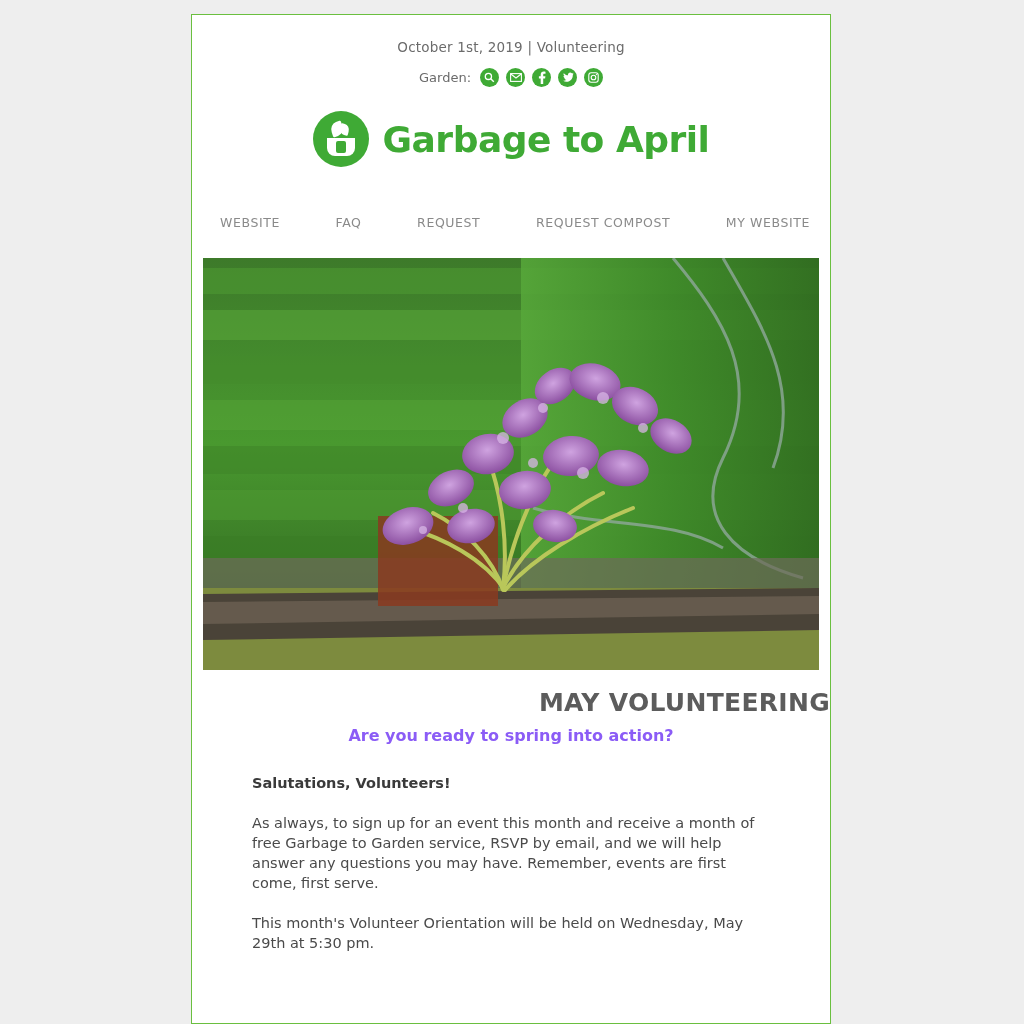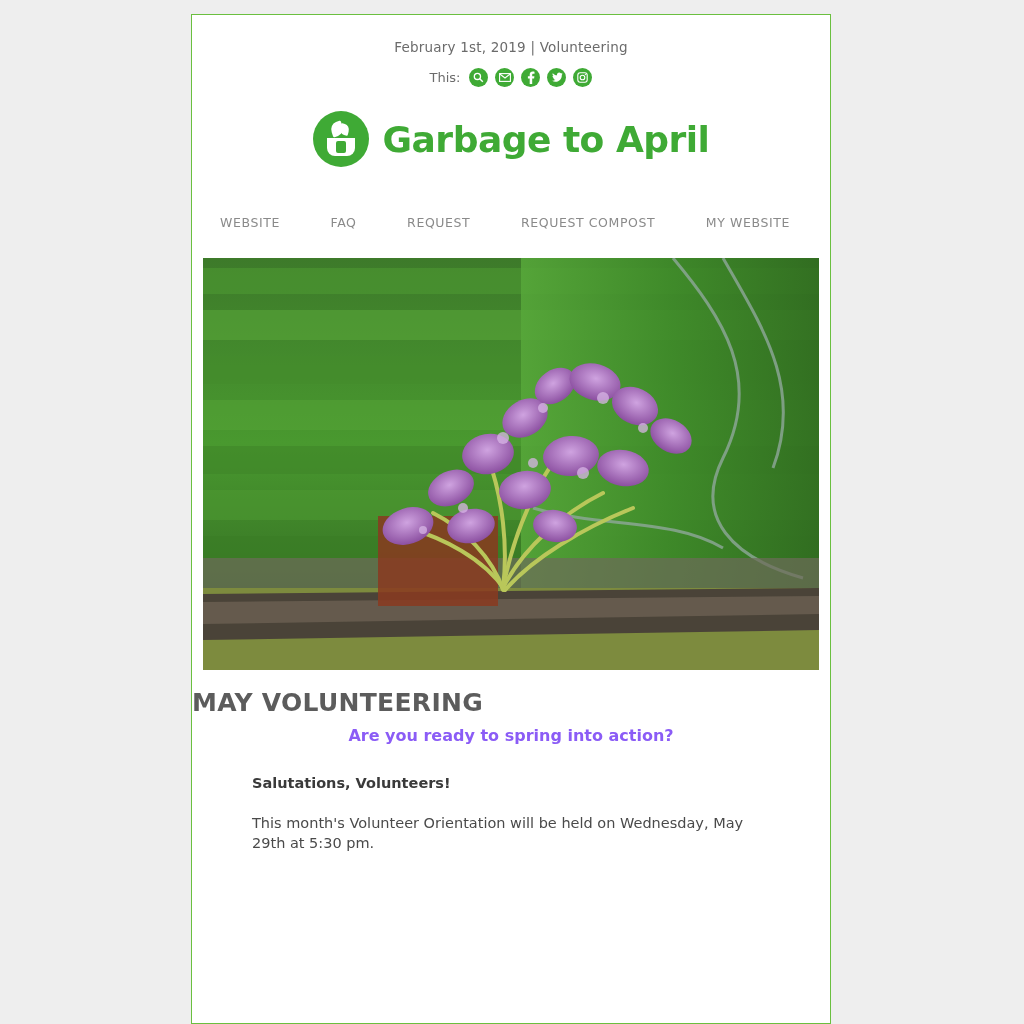--- a/index.html
+++ b/index.html
@@ -110,40 +110,40 @@
   .logo-text {
     font-family: "DejaVu Sans", sans-serif;
     font-weight: bold;
     font-size: 36px;
     color: #3faa35;
     letter-spacing: -0.5px;
   }
   .nav {
     display: flex;
     justify-content: space-between;
-    padding: 26px 40px 0 28px;
+    padding: 26px 20px 0 28px;
     margin-top: 22px;
   }
   .nav a {
     color: #8a8a8a;
     font-size: 12.5px;
     letter-spacing: 0.6px;
     text-decoration: none;
     white-space: nowrap;
   }
   .hero {
     margin: 28px 11px 0 11px;
     height: 412px;
     position: relative;
     overflow: hidden;
     background: #2f6b23;
   }
   .hero svg { display: block; }
   .headline {
-    text-align: left;
+    text-align: right;
     font-size: 25px;
     font-weight: bold;
     color: #5c5c5c;
     margin-top: 18px;
     letter-spacing: 0.3px;
   }
   .subhead {
     text-align: center;
     font-size: 16px;
     font-weight: bold;
@@ -158,24 +158,24 @@
     line-height: 20px;
   }
   .body-copy p { margin: 18px 0 20px 0; }
   .body-copy p.lead { font-weight: bold; color: #3a3a3a; }
 </style>
 </head>
 <body>
 
 <div id="newsletter">
 
-  <div class="meta-line">February 1st, 2019 | Volunteering</div>
+  <div class="meta-line">October 1st, 2019 | Volunteering</div>
 
   <div class="share-row">
-    <span class="share-label">This:</span>
+    <span class="share-label">Garden:</span>
     <span class="share-icon">
       <svg width="11" height="11" viewBox="0 0 11 11">
           <circle cx="4.4" cy="4.4" r="3.1" fill="none" stroke="#fff" stroke-width="1.3"></circle>
           <line x1="6.7" y1="6.7" x2="9.8" y2="9.8" stroke="#fff" stroke-width="1.5"></line>
         </svg>
     </span>
     <span class="share-icon">
       <svg width="12" height="9" viewBox="0 0 12 9">
           <rect x="0.6" y="0.6" width="10.8" height="7.8" fill="none" stroke="#fff" stroke-width="1.1"></rect>
           <polyline points="0.8,1 6,5 11.2,1" fill="none" stroke="#fff" stroke-width="1.1"></polyline>
@@ -290,16 +290,17 @@
           <circle cx="220" cy="272" r="4"></circle>
       </g>
     </svg>
   </div>
 
   <div class="headline">MAY VOLUNTEERING</div>
   <div class="subhead">Are you ready to spring into action?</div>
 
   <div class="body-copy">
     <p class="lead">Salutations, Volunteers!</p>
+    <p>As always, to sign up for an event this month and receive a month of free Garbage to Garden service, RSVP by email, and we will help answer any questions you may have. Remember, events are first come, first serve.</p>
     <p><span>This month's Volunteer Orientation will be held on Wednesday, May 29th at 5:30 pm. </span></p>
   </div>
 
 </div>
 
 </body></html>

